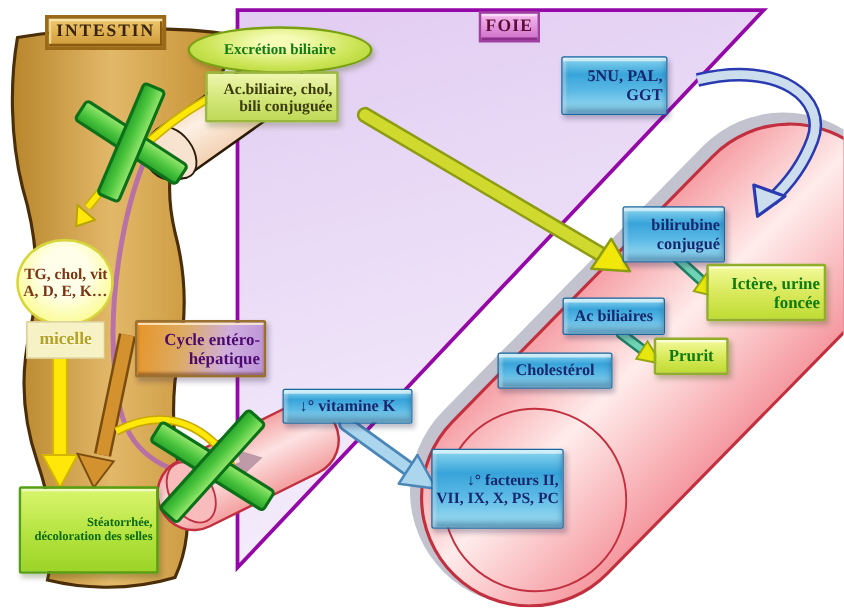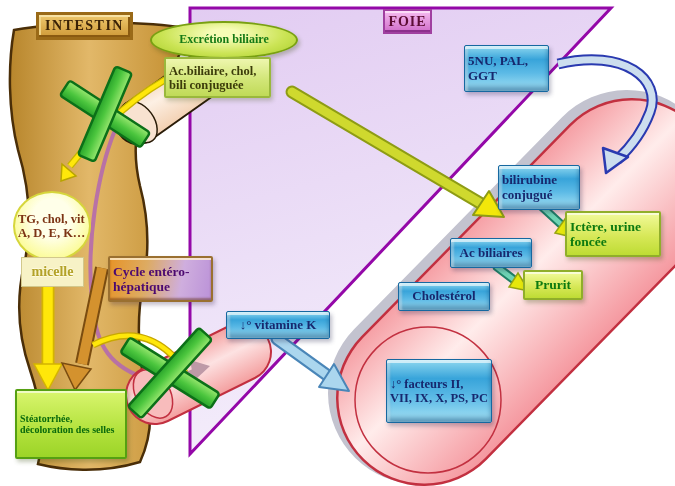--- a/index.html
+++ b/index.html
@@ -3,21 +3,21 @@
 <meta charset="utf-8">
 <style>
   html,body{margin:0;padding:0;background:#fff;}
   #canvas{
     position:relative;width:675px;height:486px;background:#ffffff;overflow:hidden;
     font-family:"Liberation Serif","DejaVu Serif",serif;
   }
   #bg{position:absolute;left:0;top:0;z-index:0;}
   .node{
     position:absolute;z-index:2;display:flex;align-items:center;justify-content:center;
-    text-align:left;font-weight:bold;line-height:1.12;box-sizing:border-box;padding:7px 3px;
+    text-align:right;font-weight:bold;line-height:1.12;box-sizing:border-box;padding:7px 3px;
   }
   .bluebox{
     color:#17286e;font-size:13px;
     background:linear-gradient(180deg,#8fd8f0 0%,#38a4da 30%,#5cbae6 60%,#a6e2f4 100%);
     border:1px solid #1668a0;border-radius:2px;
     box-shadow:inset 0 3px 0 rgba(255,255,255,.6),inset 3px 0 2px rgba(255,255,255,.35),
                inset 0 -4px 5px rgba(9,70,120,.5),2px 3px 4px rgba(40,40,80,.3);
   }
   .greenbox{
     color:#0e7a10;font-size:13.5px;
@@ -209,26 +209,26 @@
       <rect x="-53" y="-9" width="106" height="18" rx="3" transform="rotate(132)" fill="url(#gCross)" stroke="#0c7018" stroke-width="2.5"></rect>
     </g>
   </svg>
 
   <div class="node hdr-gold" style="left:36px;top:12px;width:97px;height:28px;">INTESTIN</div>
   <div class="node hdr-pink" style="left:383px;top:9px;width:49px;height:25px;">FOIE</div>
 
   <div class="node ellipse" style="left:150px;top:21px;width:148px;height:38px;">Excrétion biliaire</div>
   <div class="node limebox" style="left:164px;top:57px;width:107px;height:41px;">Ac.biliaire, chol, bili conjuguée</div>
 
-  <div class="node bluebox" style="left:464px;top:45px;width:85px;height:47px;">5NU, PAL, GGT</div>
+  <div class="node bluebox" style="left:449px;top:45px;width:85px;height:47px;">5NU, PAL, GGT</div>
   <div class="node bluebox" style="left:498px;top:165px;width:82px;height:45px;">bilirubine conjugué</div>
   <div class="node bluebox" style="left:450px;top:238px;width:82px;height:30px;">Ac biliaires</div>
   <div class="node bluebox" style="left:398px;top:282px;width:92px;height:29px;">Cholestérol</div>
   <div class="node bluebox" style="left:226px;top:311px;width:104px;height:28px;">↓° vitamine K</div>
-  <div class="node bluebox" style="left:345px;top:359px;width:106px;height:64px;font-size:12.5px;margin-left:41px;">↓° facteurs II, VII, IX, X, PS, PC</div>
+  <div class="node bluebox" style="left:345px;top:359px;width:106px;height:64px;font-size:12.5px;">↓° facteurs II, VII, IX, X, PS, PC</div>
 
   <div class="node greenbox" style="left:565px;top:211px;width:96px;height:46px;">Ictère, urine foncée</div>
   <div class="node greenbox" style="left:523px;top:270px;width:60px;height:30px;">Prurit</div>
   <div class="node greenbox steat" style="left:15px;top:389px;width:112px;height:70px;">Stéatorrhée, décoloration des selles</div>
 
   <div class="node circle-tg" style="left:13px;top:191px;width:78px;height:70px;">TG, chol, vit A, D, E, K…</div>
   <div class="node micelle" style="left:21px;top:257px;width:63px;height:30px;">micelle</div>
   <div class="node cyclebox" style="left:108px;top:220px;width:105px;height:46px;">Cycle entéro-hépatique</div>
 
 </div>

